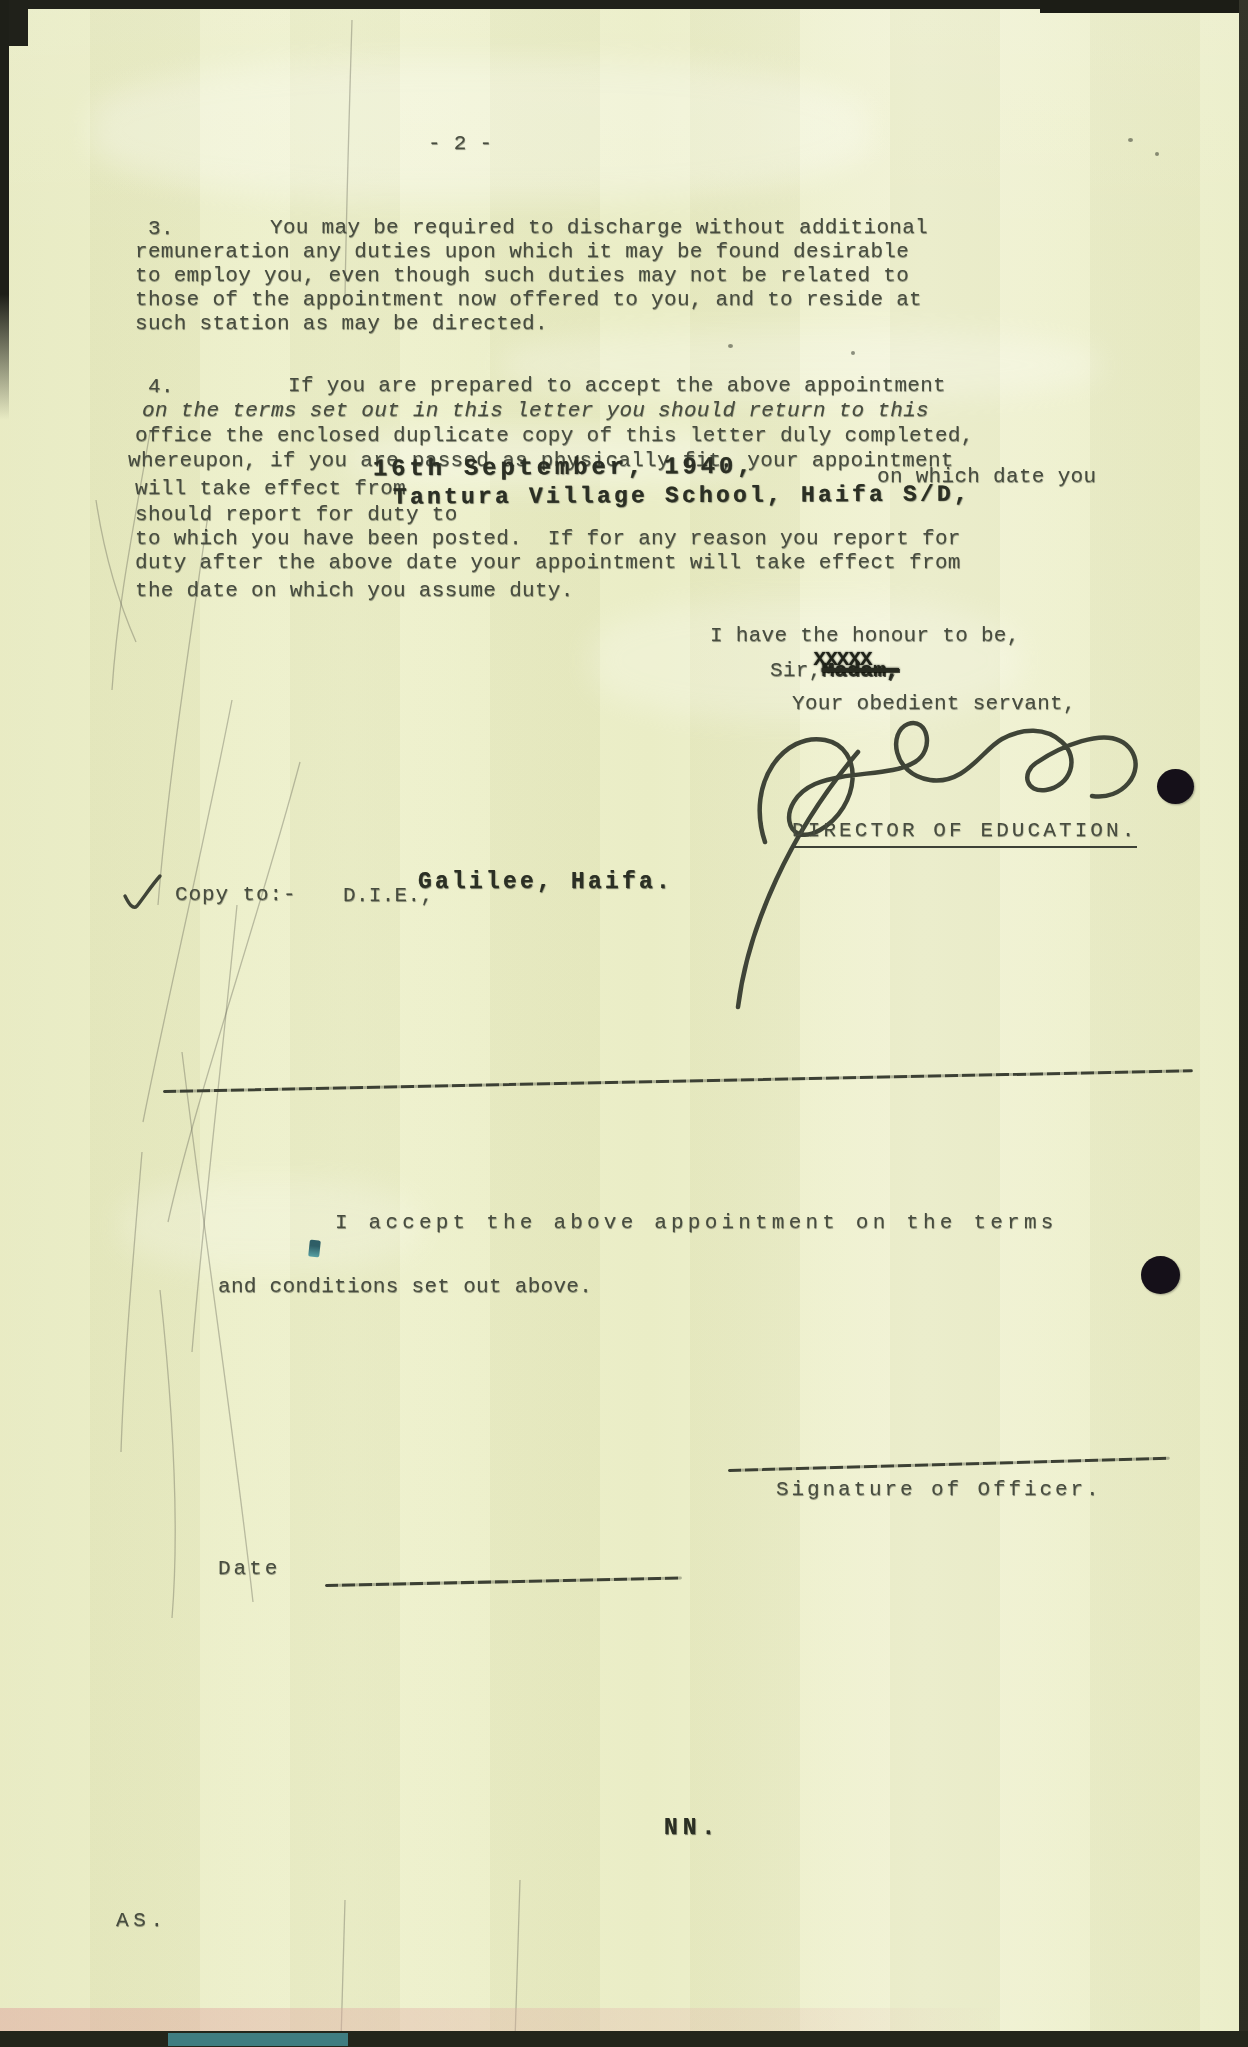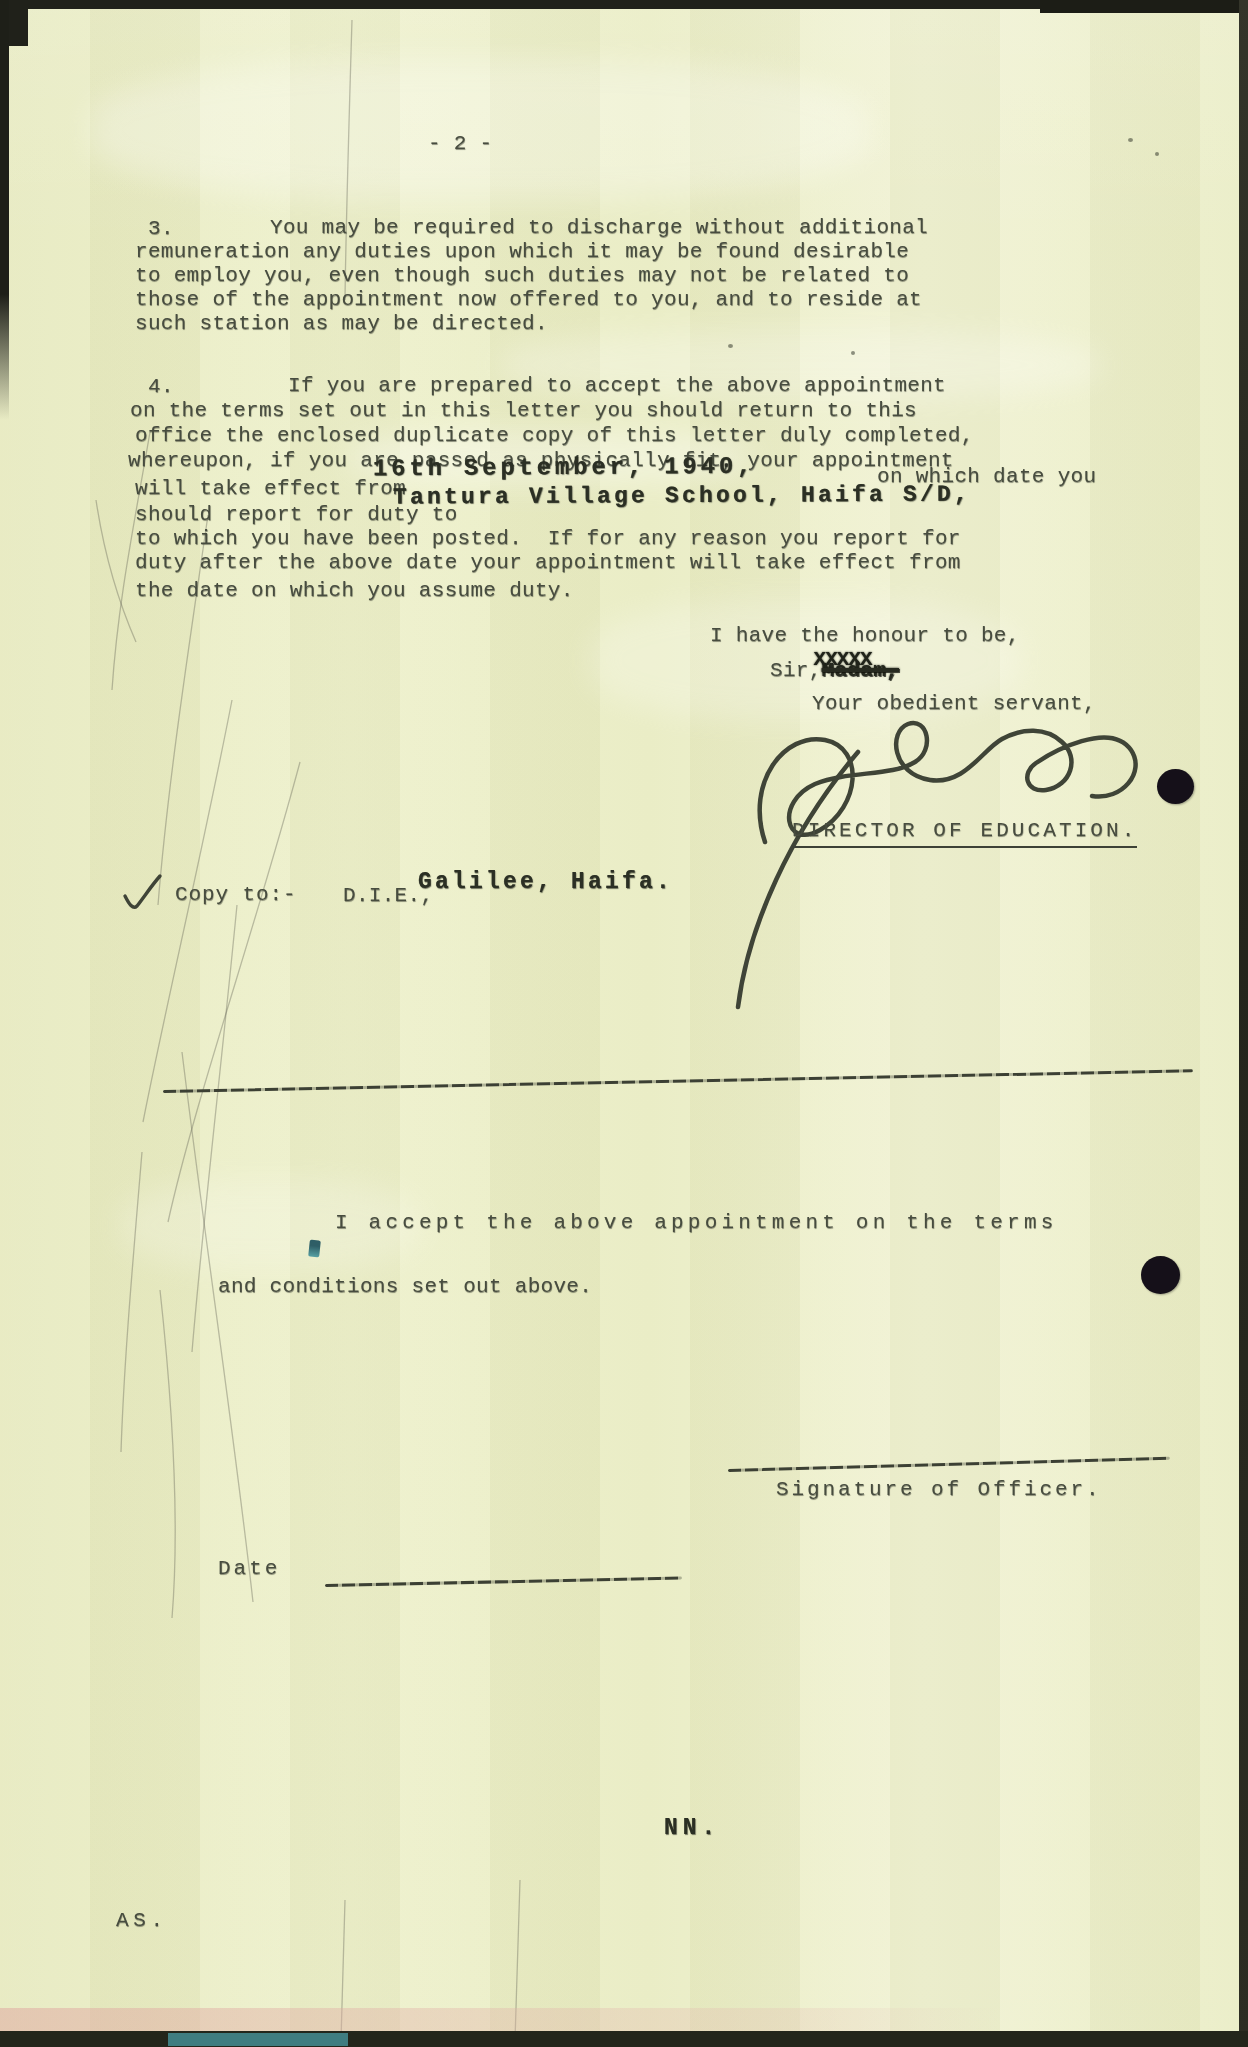--- a/index.html
+++ b/index.html
@@ -89,37 +89,37 @@
     <div class="tw" style="left:270px;top:215px;">You may be required to discharge without additional</div>
     <div class="tw" style="left:135px;top:239px;">remuneration any duties upon which it may be found desirable</div>
     <div class="tw" style="left:135px;top:263px;">to employ you, even though such duties may not be related to</div>
     <div class="tw" style="left:135px;top:287px;">those of the appointment now offered to you, and to reside at</div>
     <div class="tw" style="left:135px;top:311px;">such station as may be directed.</div>
   </div>
 
   <div>
     <div class="tw" style="left:148px;top:374px;">4.</div>
     <div class="tw" style="left:288px;top:373px;">If you are prepared to accept the above appointment</div>
-    <div class="tw" style="left:130px;top:398px;">on the terms set out in this letter you should return to this</div>
+    <div class="tw" style="left:142px;top:398px;font-style:italic;">on the terms set out in this letter you should return to this</div>
     <div class="tw" style="left:135px;top:423px;">office the enclosed duplicate copy of this letter duly completed,</div>
     <div class="tw" style="left:128px;top:448px;">whereupon, if you are passed as physically fit, your appointment</div>
     <div class="tw" style="left:135px;top:476px;">will take effect from</div>
     <div class="tw-b" style="left:373px;top:455px;font-size:24px;letter-spacing:3.8px;transform:rotate(-0.4deg);">16th September, 1940,</div>
     <div class="tw" style="left:877px;top:464px;">on which date you</div>
     <div class="tw" style="left:135px;top:502px;">should report for duty to</div>
     <div class="tw-b" style="left:393px;top:483px;transform:rotate(-0.3deg);">Tantura Village School, Haifa S/D,</div>
     <div class="tw" style="left:135px;top:526px;">to which you have been posted.  If for any reason you report for</div>
     <div class="tw" style="left:135px;top:550px;">duty after the above date your appointment will take effect from</div>
     <div class="tw" style="left:135px;top:578px;">the date on which you assume duty.</div>
   </div>
 
   <div>
     <div class="tw" style="left:710px;top:623px;">I have the honour to be,</div>
     <div class="tw" style="left:770px;top:658px;"><span>Sir,</span><span class="strike"><span class="xover">XXXXX</span><span>Madam,</span></span></div>
-    <div class="tw" style="left:812px;top:691px;text-align:center;">Your obedient servant,</div>
+    <div class="tw" style="left:792px;top:691px;text-align:center;">Your obedient servant,</div>
 
     <svg width="480" height="345" style="left:690px;top:682px;">
       <g fill="none" stroke="#3f4437" stroke-width="4.5" stroke-linecap="round">
         <path d="M48 325 C 58 245, 100 150, 168 70"></path>
         <path d="M75 160 C 55 100, 95 50, 135 58 C 175 66, 170 125, 130 148 C 95 168, 85 120, 125 102 C 160 88, 200 95, 225 80 C 245 68, 238 35, 218 42 C 198 50, 202 92, 240 98 C 275 103, 292 68, 312 57 C 332 46, 356 45, 372 60 C 390 76, 381 104, 356 108 C 336 111, 331 91, 346 81 C 362 70, 420 38, 441 68 C 456 90, 432 119, 402 114"></path>
       </g>
     </svg>
 
     <div class="tw caps" style="left:792px;top:818px;">DIRECTOR OF EDUCATION.</div>
   </div>

